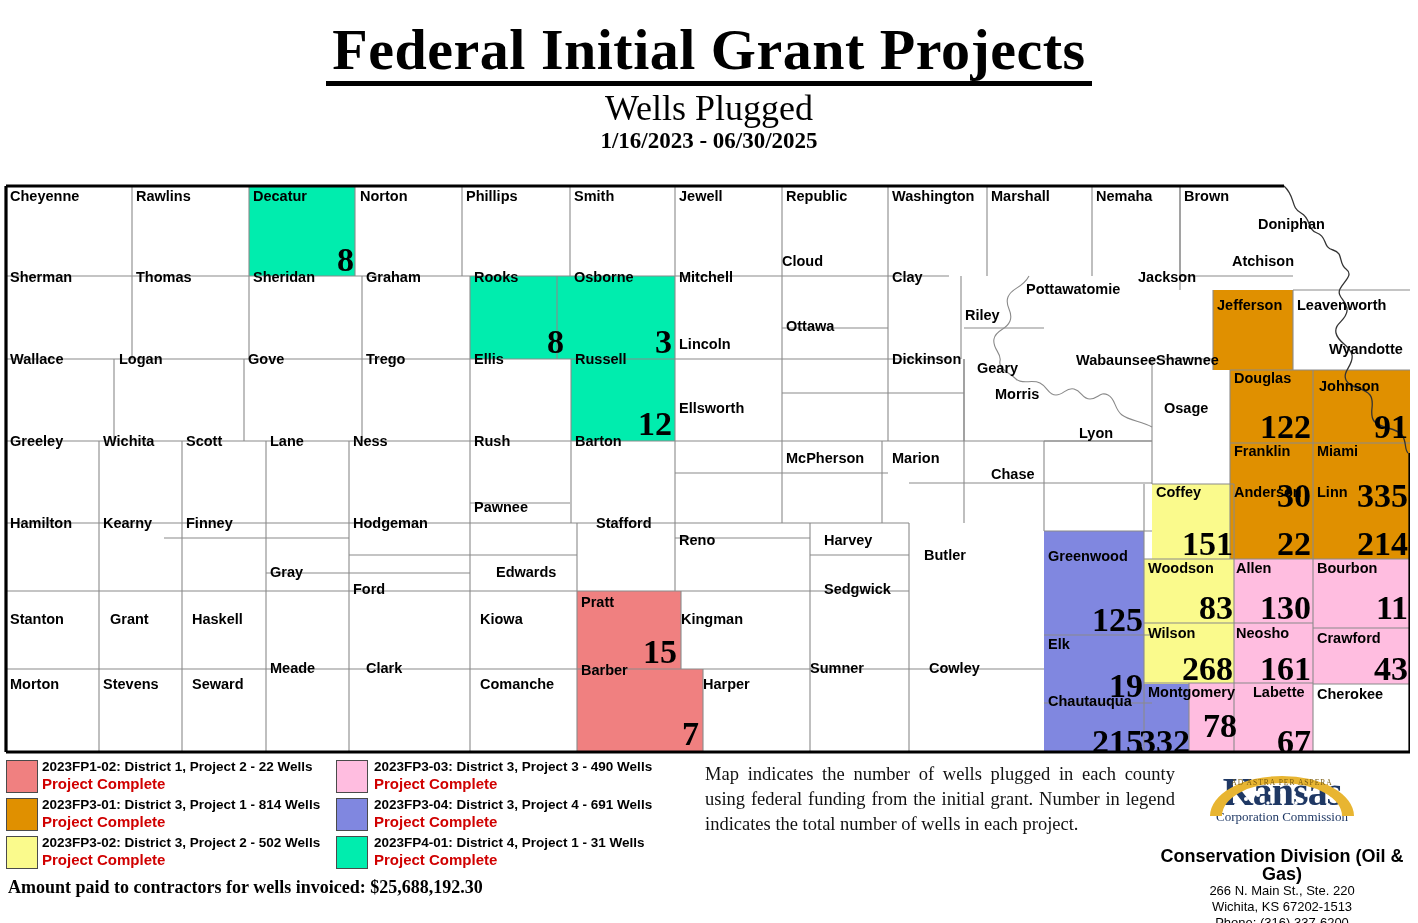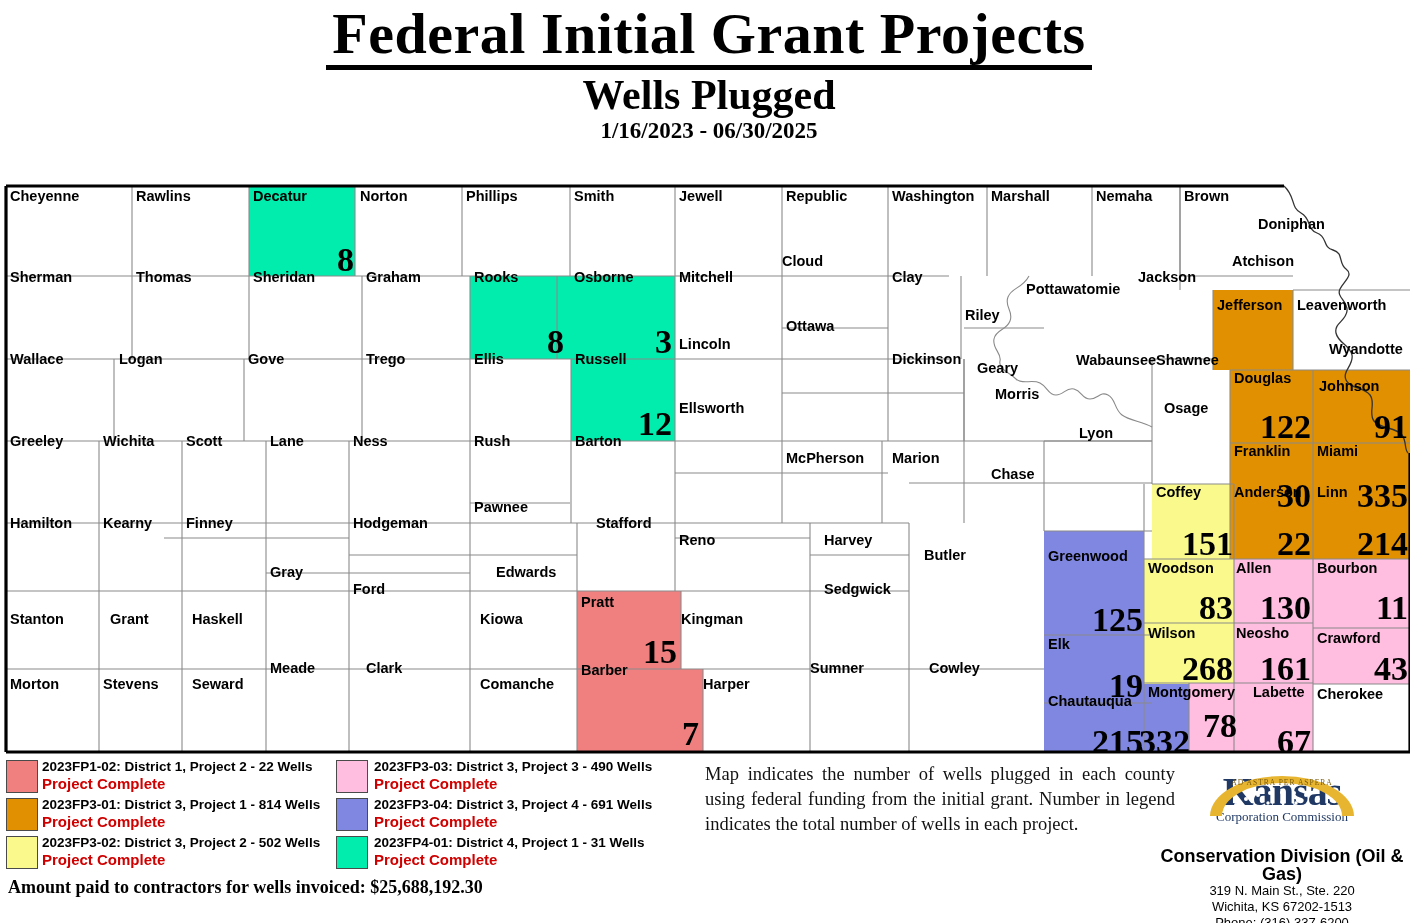--- a/index.html
+++ b/index.html
@@ -1,26 +1,26 @@
 <!DOCTYPE html>
 <html><head>
 <meta charset="utf-8">
 <style>
   html,body{margin:0;padding:0;background:#fff;}
   body{width:1418px;height:923px;font-family:"Liberation Sans",sans-serif;position:relative;overflow:hidden;}
 
   
-  .title-block{text-align:center;padding-top:4px;}
+  .title-block{text-align:center;padding-top:20px;}
   .title-main{
     font-family:"Liberation Serif",serif;font-weight:bold;font-size:58px;
     letter-spacing:.5px;color:#000;display:inline-block;
     border-bottom:5px solid #000;line-height:1.02;padding:0 6px 2px 6px;
   }
   .title-sub{
-    font-family:"Liberation Serif",serif;font-weight:bold;font-size:42px;
+    font-family:"Liberation Serif",serif;font-weight:normal;font-size:36px;
     color:#000;margin-top:4px;line-height:1.02;
   }
   .title-dates{
     font-family:"Liberation Serif",serif;font-weight:bold;font-size:23px;
     color:#000;margin-top:1px;line-height:1.1;
   }
 
   
   #map-wrap{position:absolute;left:4px;top:183px;width:1406px;height:572px;}
   #ks-map{display:block;}
@@ -484,17 +484,17 @@
         <circle cx="104" cy="31" r="1.7"></circle>
           <circle cx="118" cy="34" r="1.7"></circle>
         <circle cx="130" cy="40" r="1.7"></circle>
       </g>
       <text x="90" y="13" text-anchor="middle" font-family="Liberation Serif, serif" font-size="7.5" fill="#7a5c10" letter-spacing="1">AD ASTRA PER ASPERA</text>
     </svg>
     <div class="ks-word">Kansas</div>
     <div class="cc-word">Corporation Commission</div>
   </div>
   <div class="div-line">Conservation Division (Oil &amp; Gas)</div>
-  <div class="addr">319 N. Main St., Ste. 220</div>
+  <div class="addr">266 N. Main St., Ste. 220</div>
   <div class="addr">Wichita, KS 67202-1513</div>
   <div class="addr">Phone: (316) 337-6200</div>
   <div class="addr">Fax: (316) 337-6211</div>
 </div>
 
 </body></html>

